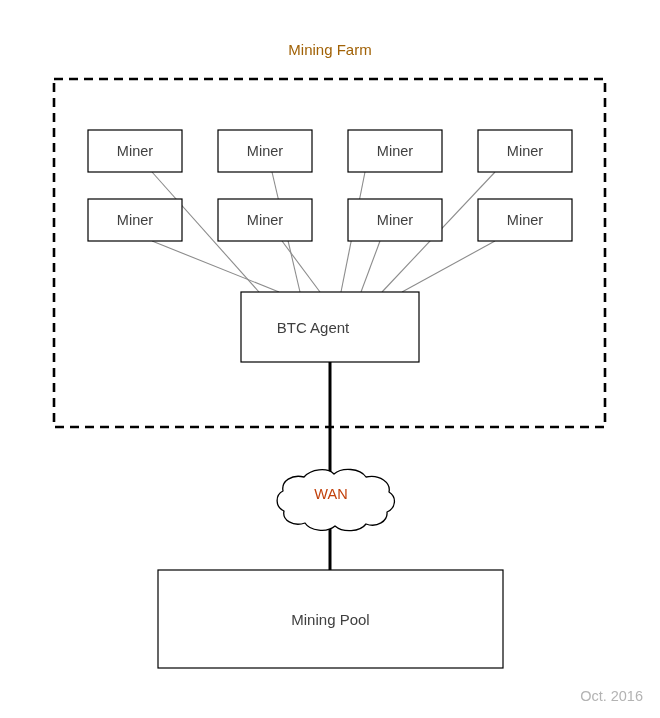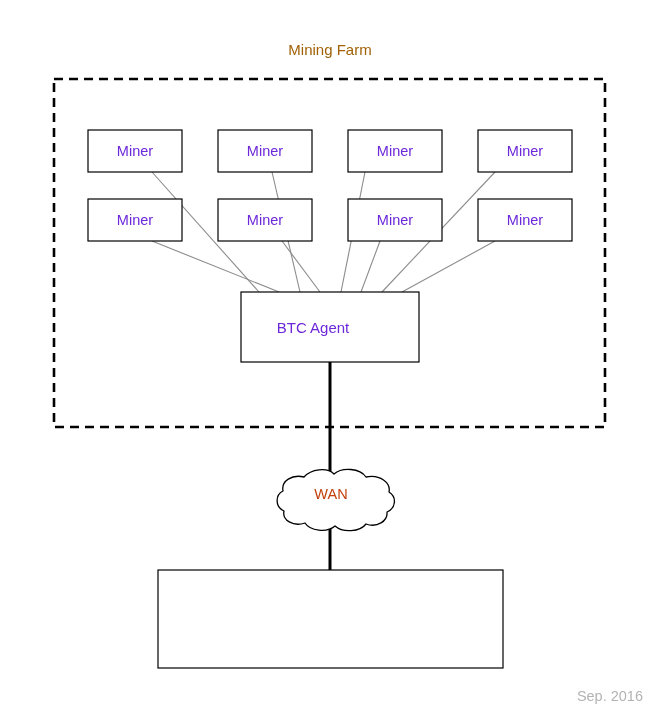--- a/index.html
+++ b/index.html
@@ -31,21 +31,21 @@
     height: 718px;
     pointer-events: none;
   }
   .node-label {
     position: absolute;
     display: flex;
     align-items: center;
     justify-content: center;
     text-align: center;
     font-family: "Liberation Sans", sans-serif;
-    color: #6d28d9;
+    color: #404040;
     white-space: nowrap;
   }
   .miner-box {
     font-size: 14.5px;
   }
   .agent-box {
     font-size: 15px;
   }
   .pool-box {
     font-size: 15px;
@@ -139,16 +139,17 @@
 
   <div class="node-label miner-box" style="left:88px;  top:199px; width:94px;  height:42px;">Miner</div>
   <div class="node-label miner-box" style="left:218px; top:199px; width:94px;  height:42px;">Miner</div>
   <div class="node-label miner-box" style="left:348px; top:199px; width:94px;  height:42px;">Miner</div>
   <div class="node-label miner-box" style="left:478px; top:199px; width:94px;  height:42px;">Miner</div>
 
   <div class="node-label agent-box" style="left:241px; top:292px; width:144px; height:70px;">BTC Agent</div>
 
   <div class="cloud-label">WAN</div>
 
+  <div class="node-label pool-box" style="left:158px; top:570px; width:345px; height:98px;">Mining Pool</div>
 
-  <div class="footer-date">Sep. 2016</div>
+  <div class="footer-date">Oct. 2016</div>
 
 </div>
 
 </body></html>

